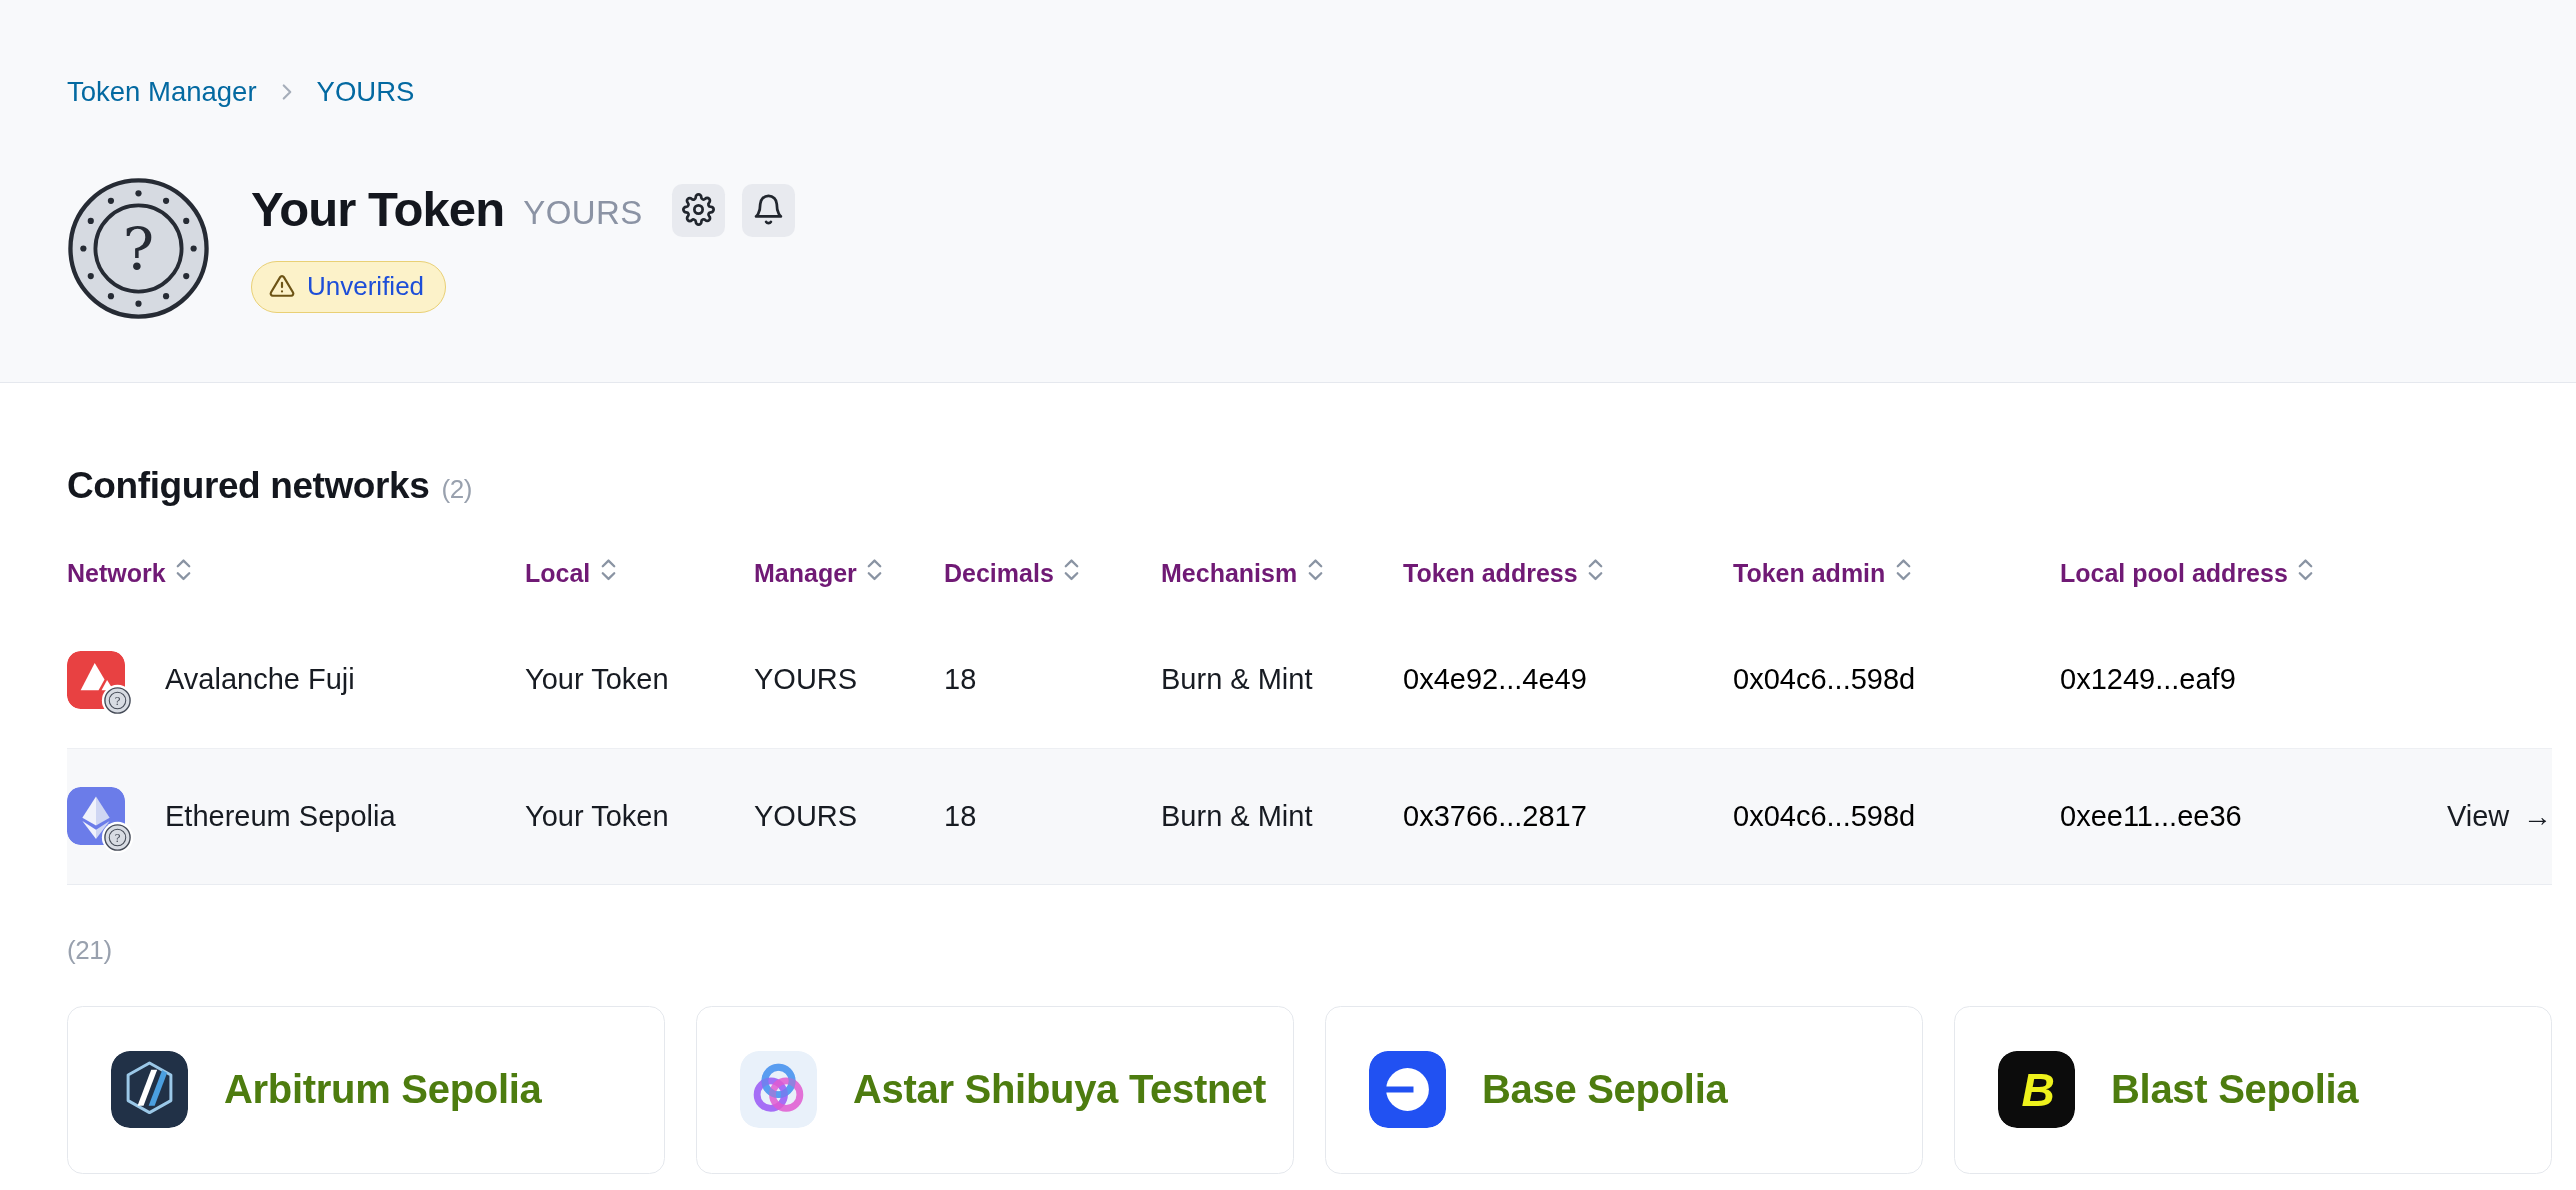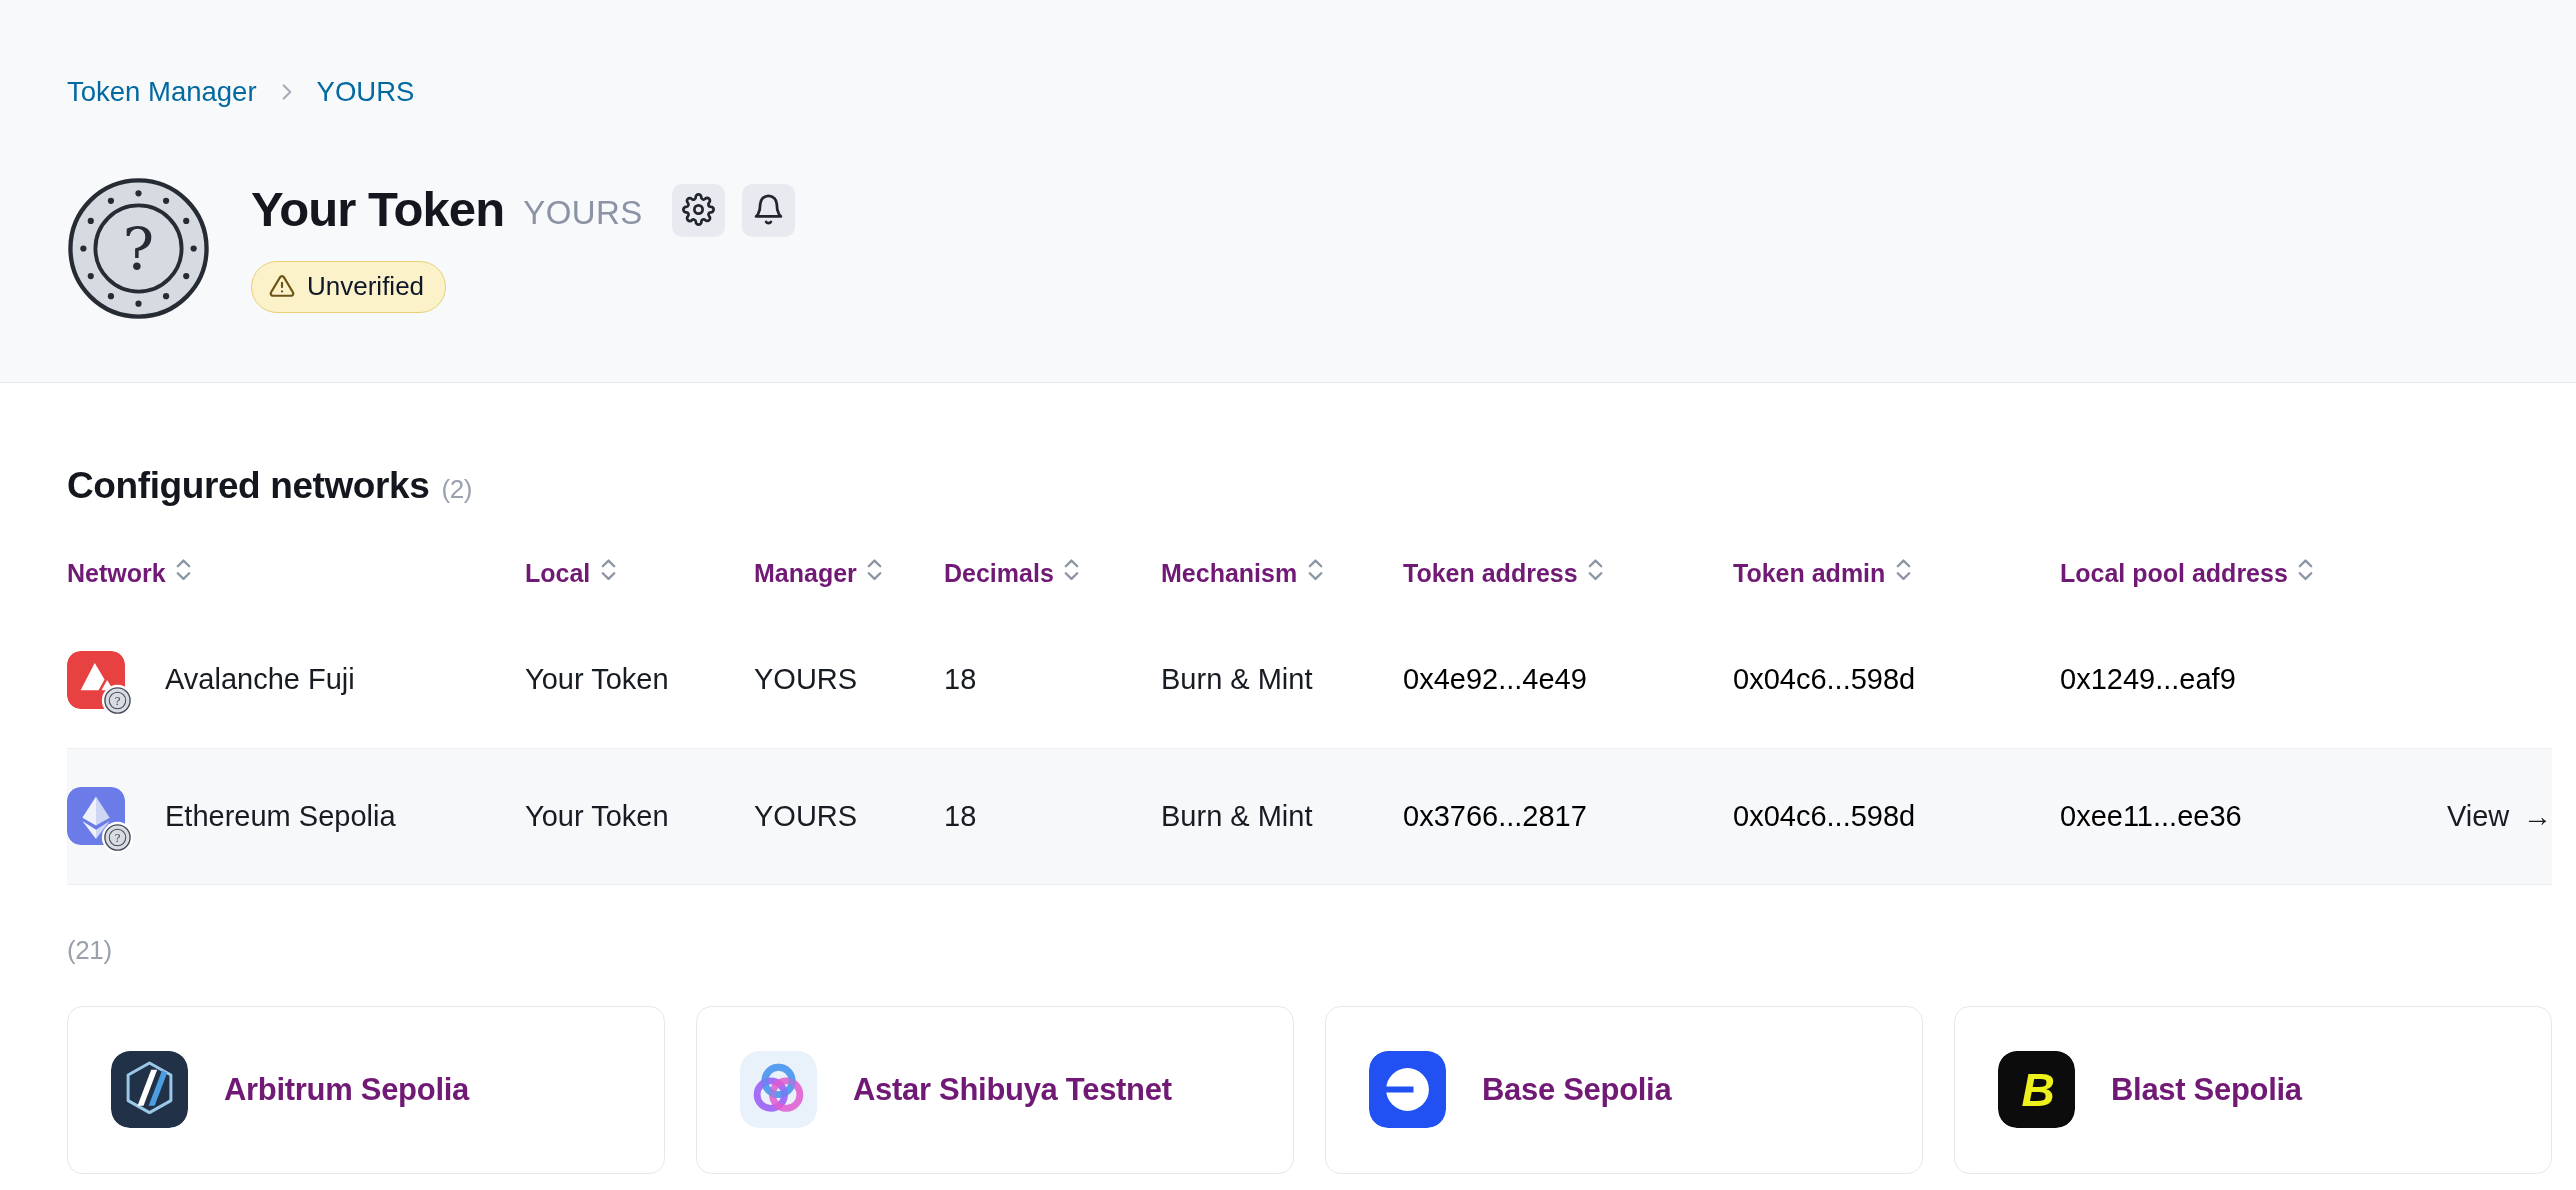--- a/index.html
+++ b/index.html
@@ -43,21 +43,21 @@
     display: inline-flex; align-items: center; justify-content: center;
     cursor: pointer;
   }
   .icon-btn + .icon-btn { margin-left: 17px; }
   .icon-btn:first-of-type { margin-left: 29px; }
   .badge {
     margin-top: 24px;
     display: inline-flex; align-items: center; gap: 12px;
     padding: 8.6px 20.6px 10.3px 17px;
     background: #fcf2c9; border: 1.7px solid #e9d075; border-radius: 858px;
-    color: #0f172a; font-size: 26px; font-weight: 500;
+    color: #1d4ed8; font-size: 26px; font-weight: 500;
   }
 
   
   .main { padding-left: 67px; width: 2156px; }
   .content { width: 2485px; }
   .section-title {
     margin: 0; display: flex; align-items: baseline; gap: 12px;
     font-size: 37px; font-weight: 700; color: #14171e; letter-spacing: -0.4px;
   }
   .section-title .count { font-size: 26px; font-weight: 400; color: #99a1ae; }
@@ -92,21 +92,21 @@
     margin-top: 40px; width: 2485px;
     display: grid; grid-template-columns: repeat(4, 1fr); gap: 31px;
   }
   .card {
     height: 168px; background: #ffffff;
     border: 1.7px solid #e5e8ed; border-radius: 15.5px;
     display: flex; align-items: center; gap: 36px; padding-left: 43px;
     cursor: pointer;
   }
   .card-icon { width: 77px; height: 77px; border-radius: 19px; display: block; flex: 0 0 auto; }
-  .card-label { font-size: 31px; font-weight: 700; color: #701a75; letter-spacing: -0.3px; }
+  .card-label { font-size: 40px; font-weight: 700; color: #4d7c0f; letter-spacing: -0.3px; }
 </style>
 </head>
 <body>
 
 <div class="top">
 
   <div class="breadcrumb">
     <span>Token Manager</span>
     <span class="crumb-sep">
       <svg width="26" height="26" viewBox="0 0 24 24" fill="none" stroke="#a6aeba" stroke-width="2" stroke-linecap="round" stroke-linejoin="round">

